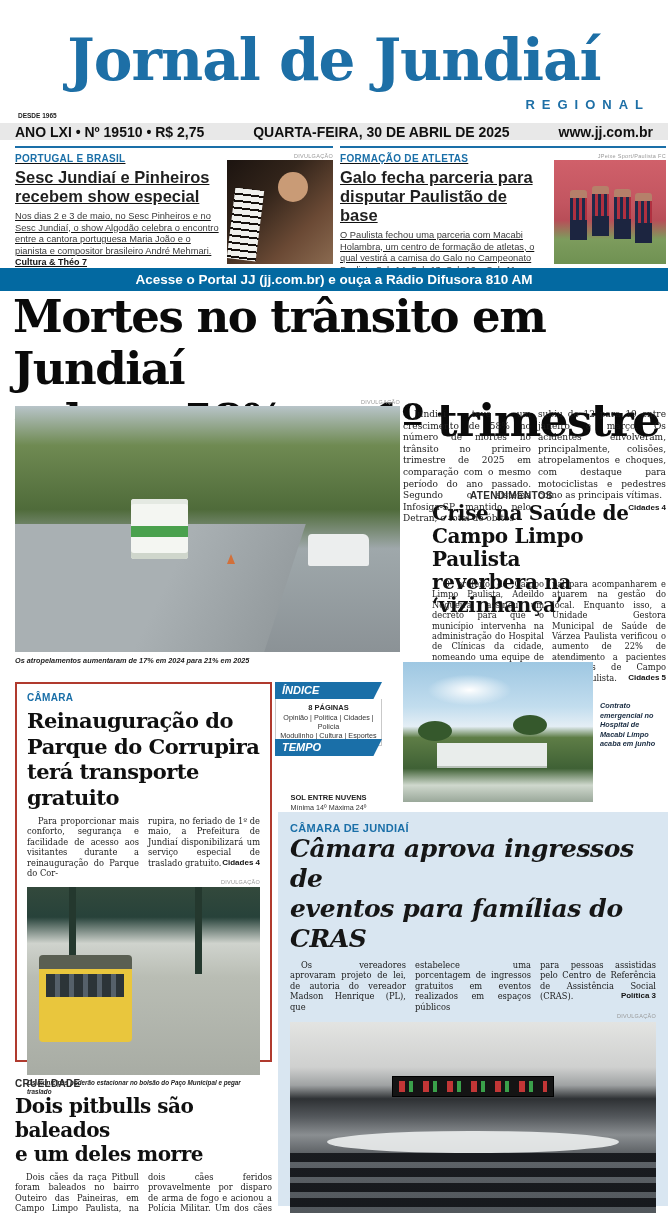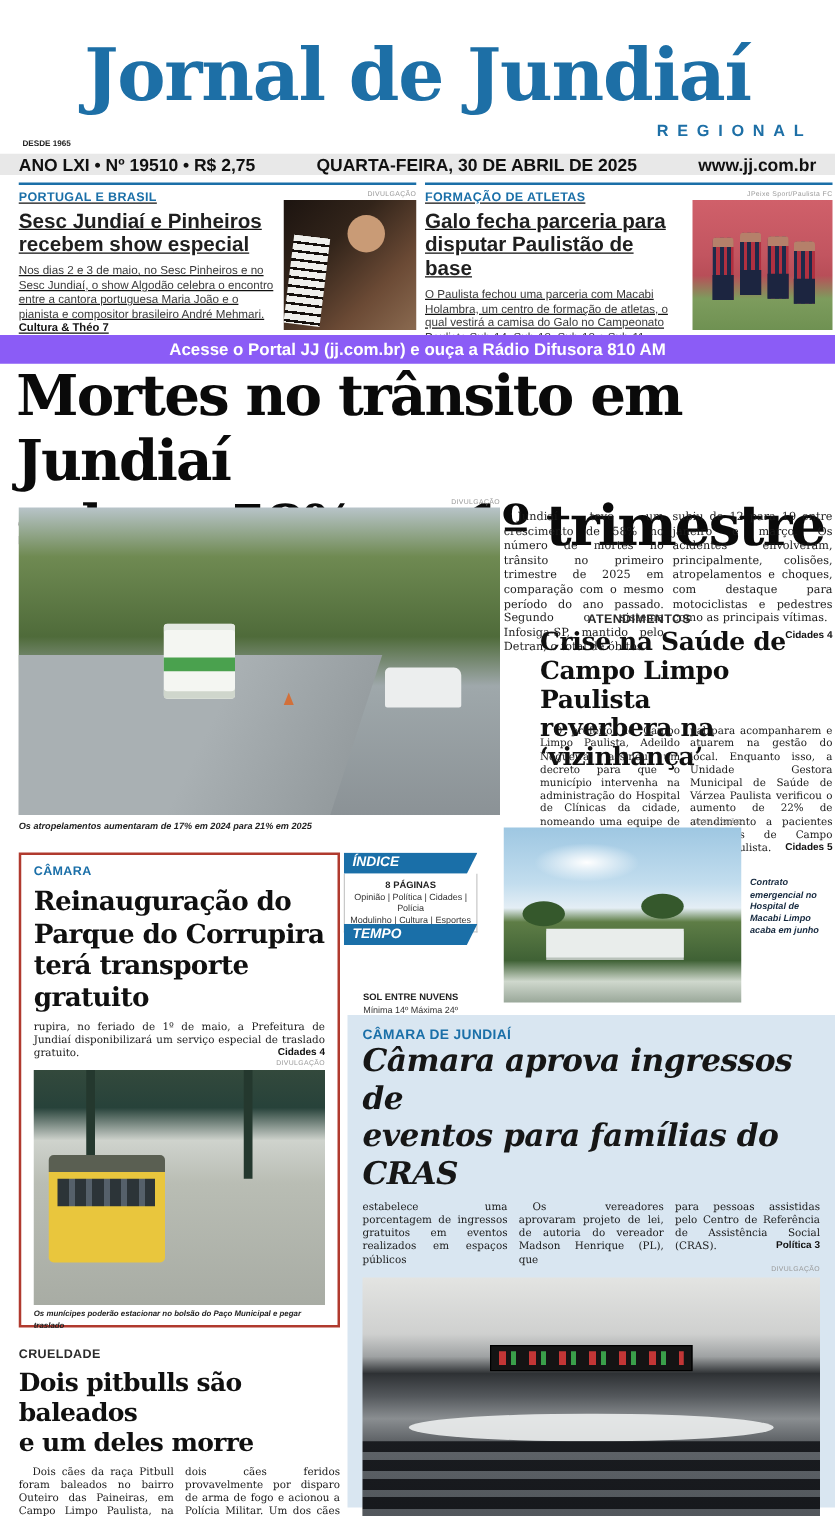--- a/index.html
+++ b/index.html
@@ -41,21 +41,21 @@
   .piano-keys{position:absolute;left:4%;top:28%;width:27%;height:68%;
     background:repeating-linear-gradient(180deg,#f0f0ec 0 5px,#15100c 5px 7px);transform:rotate(7deg);}
   .piano-face{position:absolute;right:24%;top:12%;width:30px;height:30px;border-radius:50%;background:#c99b76;}
   .photo-soccer{background:linear-gradient(180deg,#d0606a 0%,#c25560 42%,#b84e58 58%,#7d9c5d 76%,#6f9152 100%);width:112px;}
   .player{position:absolute;width:17px;height:50px;border-radius:3px 3px 0 0;
     background:linear-gradient(180deg,#b5806a 0 16%,transparent 16%),
       repeating-linear-gradient(90deg,#1e2a4a 0 3px,#b03040 3px 6px);}
   .player::after{content:"";position:absolute;left:0;bottom:0;width:100%;height:40%;background:#1c2540;}
 
   
-  .banner{position:absolute;left:0;top:268px;width:668px;height:23px;background:#8b5cf6;
+  .banner{position:absolute;left:0;top:268px;width:668px;height:23px;background:#0369a1;
     color:#fff;font-weight:700;font-size:13.5px;line-height:23px;text-align:center;}
 
   
   .lead-hl{position:absolute;left:13px;top:291px;width:652px;font-family:"DejaVu Serif",serif;
     font-weight:700;font-size:45px;line-height:52px;letter-spacing:-1.5px;color:#0a0a0a;white-space:pre-line;}
   .lead-photo-wrap{position:absolute;left:15px;top:398px;width:385px;}
   .photo-ambulance{width:385px;height:246px;position:relative;overflow:hidden;
     background:linear-gradient(180deg,#b8c4c9 0%,#6f8a52 16%,#4f6b3a 42%,#9fa8ab 58%,#8b9296 100%);}
   .amb-road{position:absolute;left:-10%;bottom:0;width:80%;height:52%;background:linear-gradient(100deg,#a9b0b3 60%,#949b9e 100%);transform:skewX(-18deg);}
   .amb-van{position:absolute;left:30%;top:38%;width:15%;height:24%;background:#f4f6f2;border-radius:3px;
@@ -243,38 +243,39 @@
       <div class="box-line">Placas 7 e 8</div>
     </div>
   </div>
 
   <div class="redbox">
     <div class="kicker">CÂMARA</div>
     <div class="bus-hl">Reinauguração do
 Parque do Corrupira
 terá transporte gratuito</div>
     <div class="colwrap">
+      <p class="serifcol indent">Para proporcionar mais conforto, segurança e facilidade de acesso aos visitantes durante a reinauguração do Parque do Cor-</p>
       <p class="serifcol"><span>rupira, no feriado de 1º de maio, a Prefeitura de Jundiaí disponibilizará um serviço especial de traslado gratuito.</span><span class="pref">Cidades 4</span></p>
     </div>
     <span class="credit">DIVULGAÇÃO</span>
     <div class="photo-bus">
       <div class="bus-post" style="left:18%;"></div>
       <div class="bus-post" style="left:72%;"></div>
       <div class="bus-body"></div>
     </div>
     <div class="bus-caption caption">Os munícipes poderão estacionar no bolsão do Paço Municipal e pegar traslado</div>
   </div>
 
   <div class="bluebox">
     <div class="kicker" style="font-size:11px;">CÂMARA DE JUNDIAÍ</div>
     <div class="council-hl">Câmara aprova ingressos de
 eventos para famílias do CRAS</div>
     <div class="colwrap">
+      <p class="serifcol indent">Os vereadores aprovaram projeto de lei, de autoria do vereador Madson Henrique (PL), que</p>
       <p class="serifcol">estabelece uma porcentagem de ingressos gratuitos em eventos realizados em espaços públicos</p>
-      <p class="serifcol indent">Os vereadores aprovaram projeto de lei, de autoria do vereador Madson Henrique (PL), que</p>
       <p class="serifcol"><span>para pessoas assistidas pelo Centro de Referência de Assistência Social (CRAS).</span><span class="pref">Política 3</span></p>
     </div>
     <span class="credit">DIVULGAÇÃO</span>
     <div class="photo-council">
       <div class="council-screens"></div>
       <div class="council-desk"></div>
       <div class="council-seats"></div>
     </div>
 
   </div>

